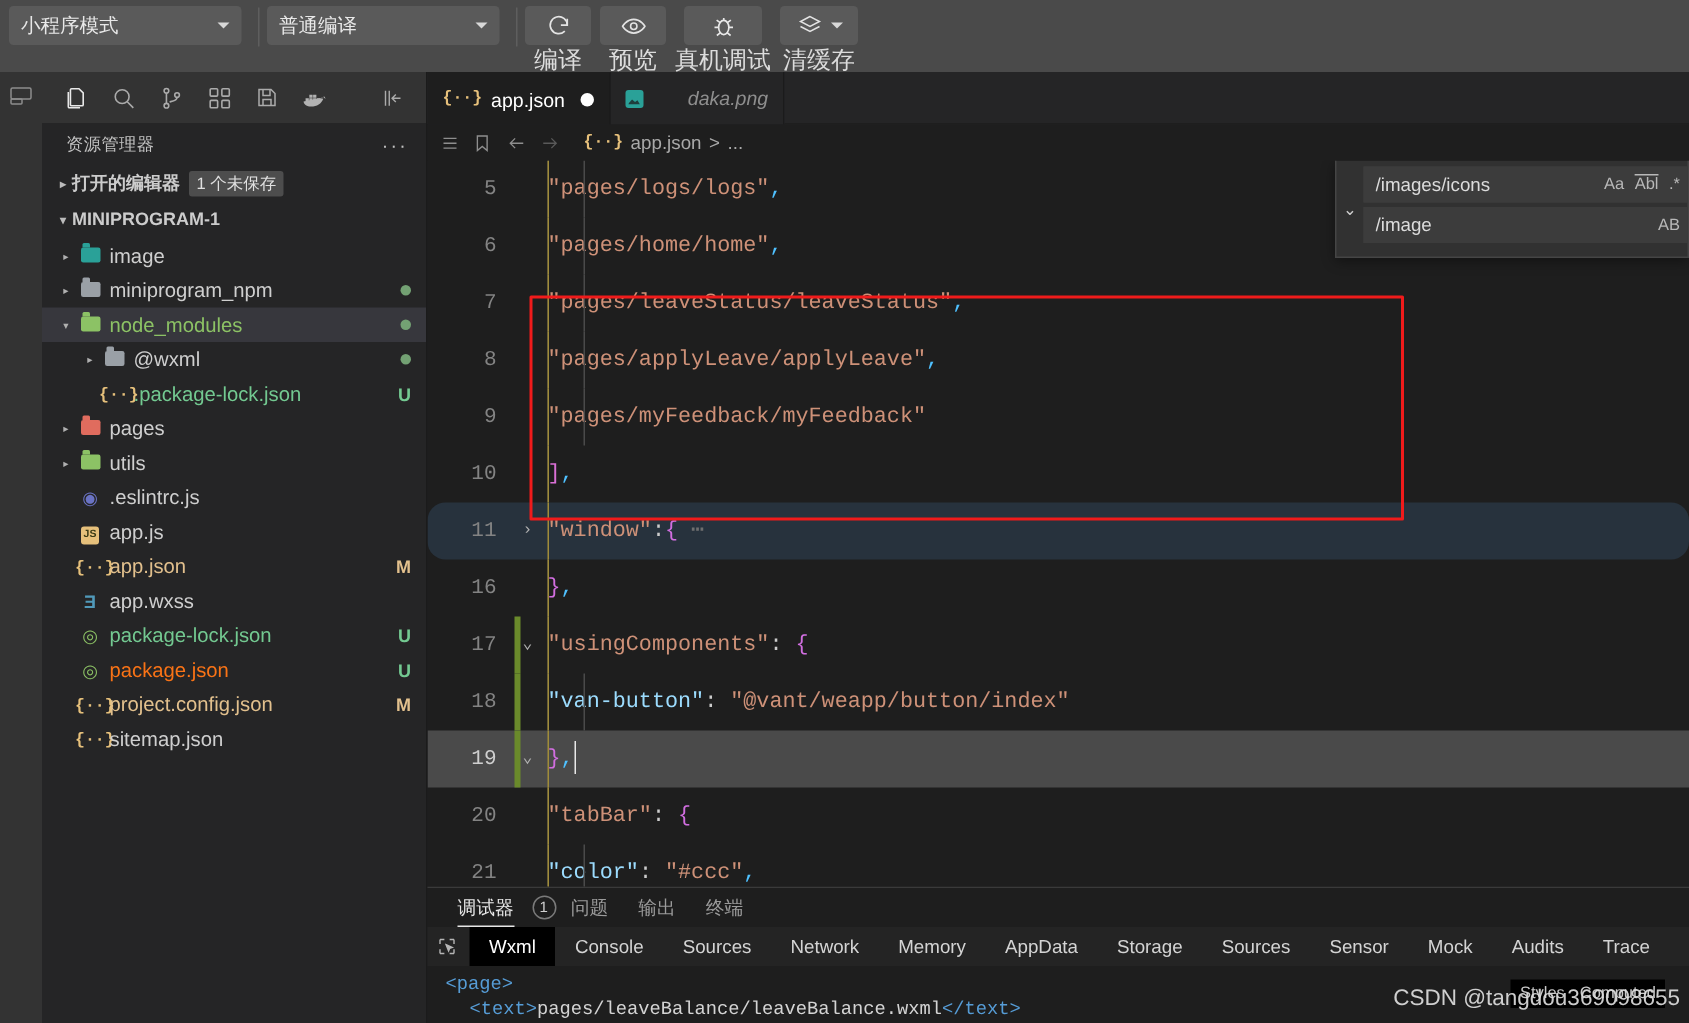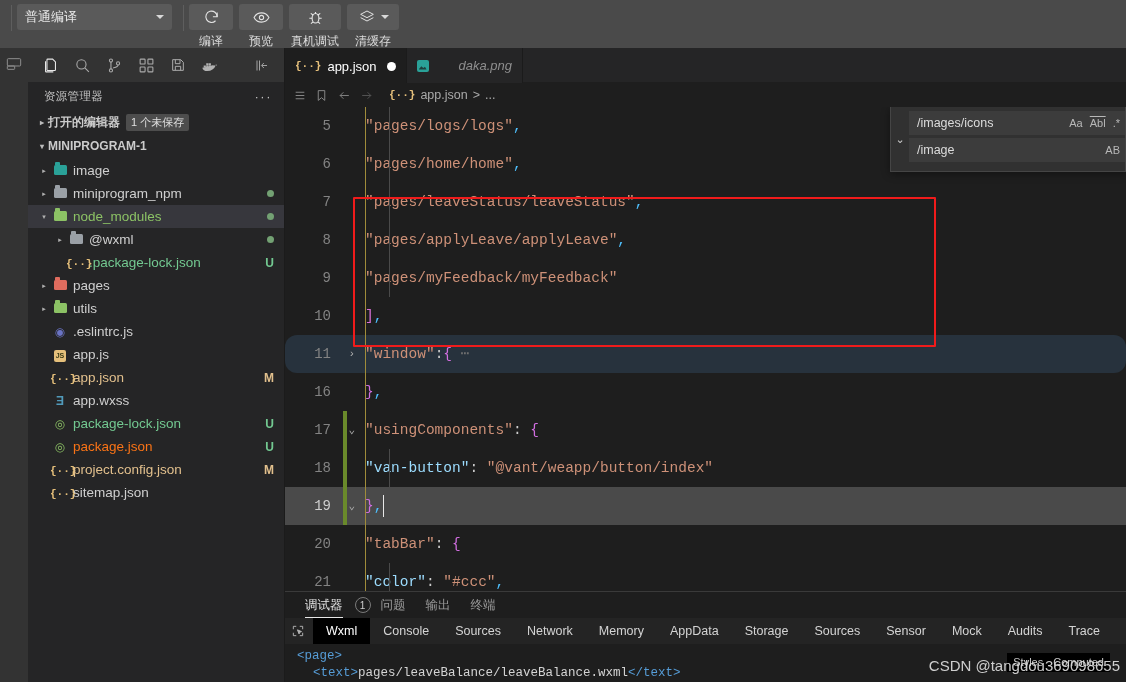--- a/index.html
+++ b/index.html
@@ -23,21 +23,21 @@
     font-size:13px; position:relative;
   }
   .tb-select .lbl{ flex:1; }
   .caret{ width:0;height:0; border-left:4px solid transparent; border-right:4px solid transparent;
           border-top:4px solid #d8d8d8; margin-left:6px;}
   .tb-btn{
     height:26px; min-width:44px; background:#5a5a5a; border-radius:3px;
     display:flex; align-items:center; justify-content:center; color:#e0e0e0;
   }
   .tb-btn.wide{ min-width:52px; }
-  .tb-cap{ font-size:12px; color:#dcdcdc; margin-top:4px; line-height:14px; white-space:nowrap;}
+  .tb-cap{ font-size:16px; color:#dcdcdc; margin-top:4px; line-height:14px; white-space:nowrap;}
   .tb-item{ display:flex; flex-direction:column; align-items:center; margin-right:6px; }
 
   
   .bodyrow{ flex:1; display:flex; min-height:0; }
 
   
   .activity{
     width:28px; background:#333333; display:flex; flex-direction:column;
     align-items:center; padding-top:6px; flex:0 0 28px;
   }
@@ -187,20 +187,27 @@
     font-family:"Liberation Sans",sans-serif;
   }
   svg{ display:block; }
 </style>
 </head>
 <body>
 
 <div id="app">
 
   <div class="toolbar">
+    <div class="tb-item">
+      <div class="tb-select">
+        <span class="lbl">小程序模式</span>
+        <span class="caret"></span>
+      </div>
+      <div class="tb-cap">&nbsp;</div>
+    </div>
 
     <div class="tb-sep"></div>
 
     <div class="tb-item">
       <div class="tb-select">
         <span class="lbl">普通编译</span>
         <span class="caret"></span>
       </div>
       <div class="tb-cap">&nbsp;</div>
     </div>

